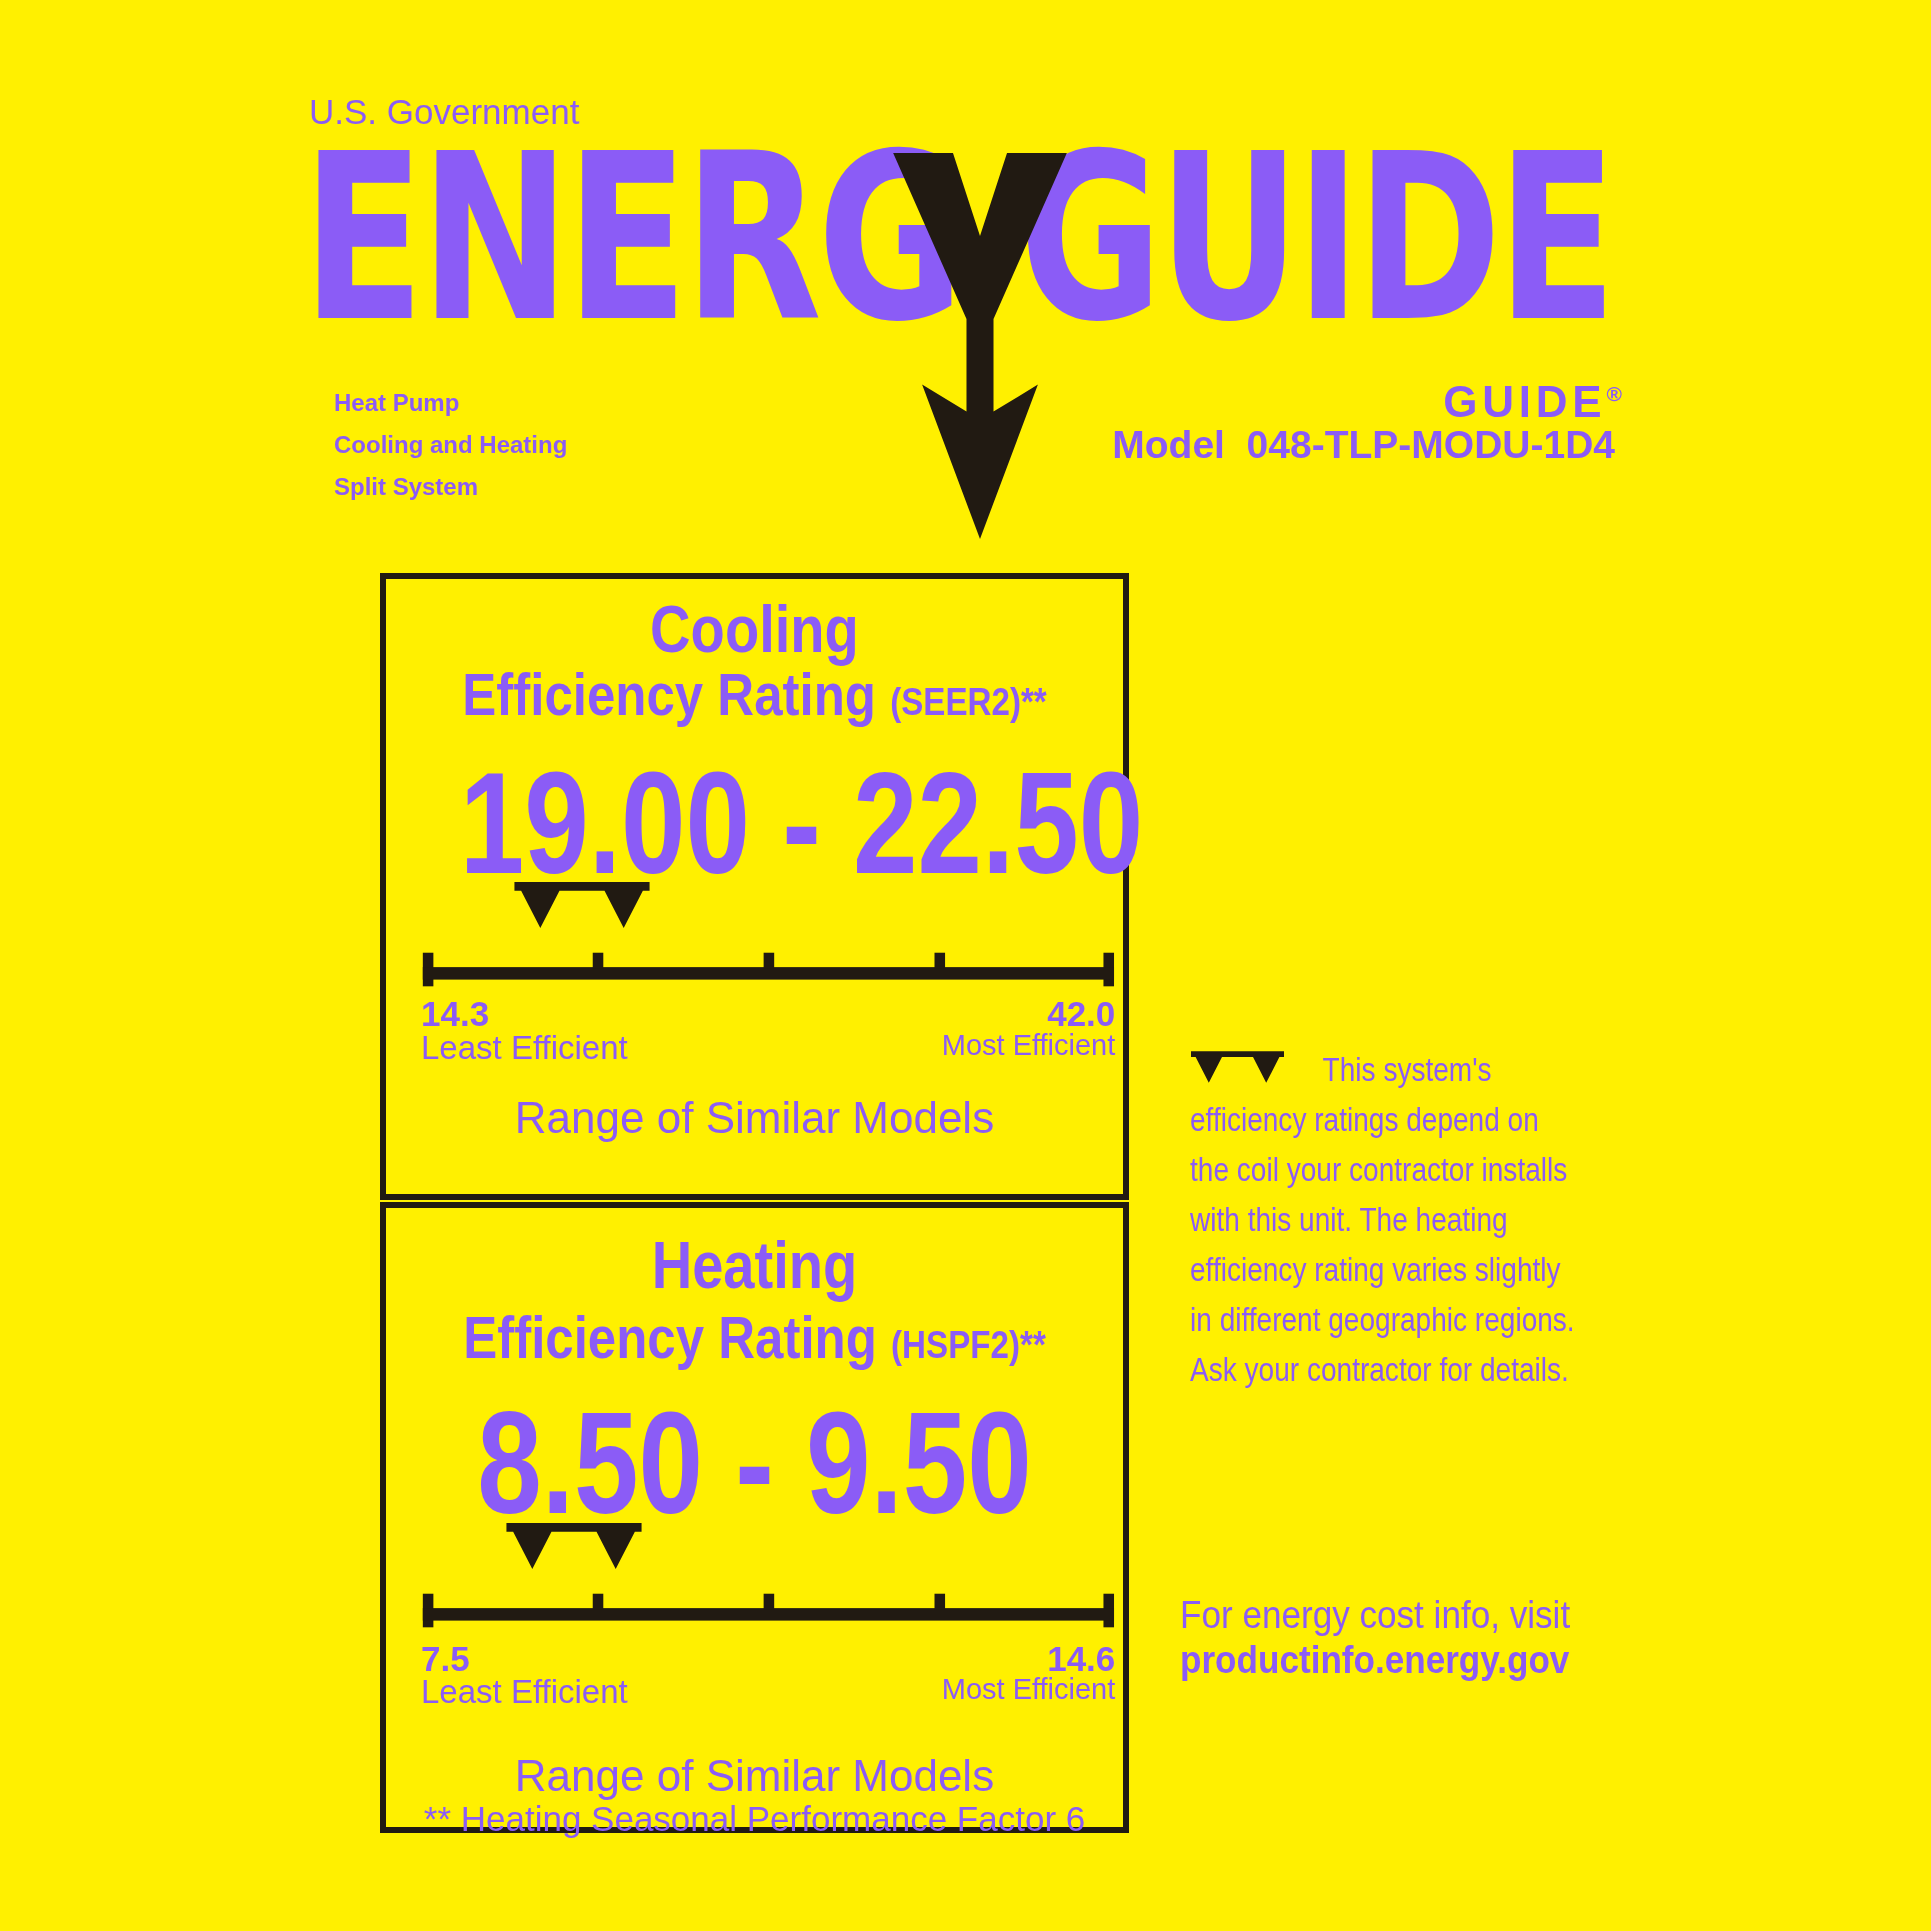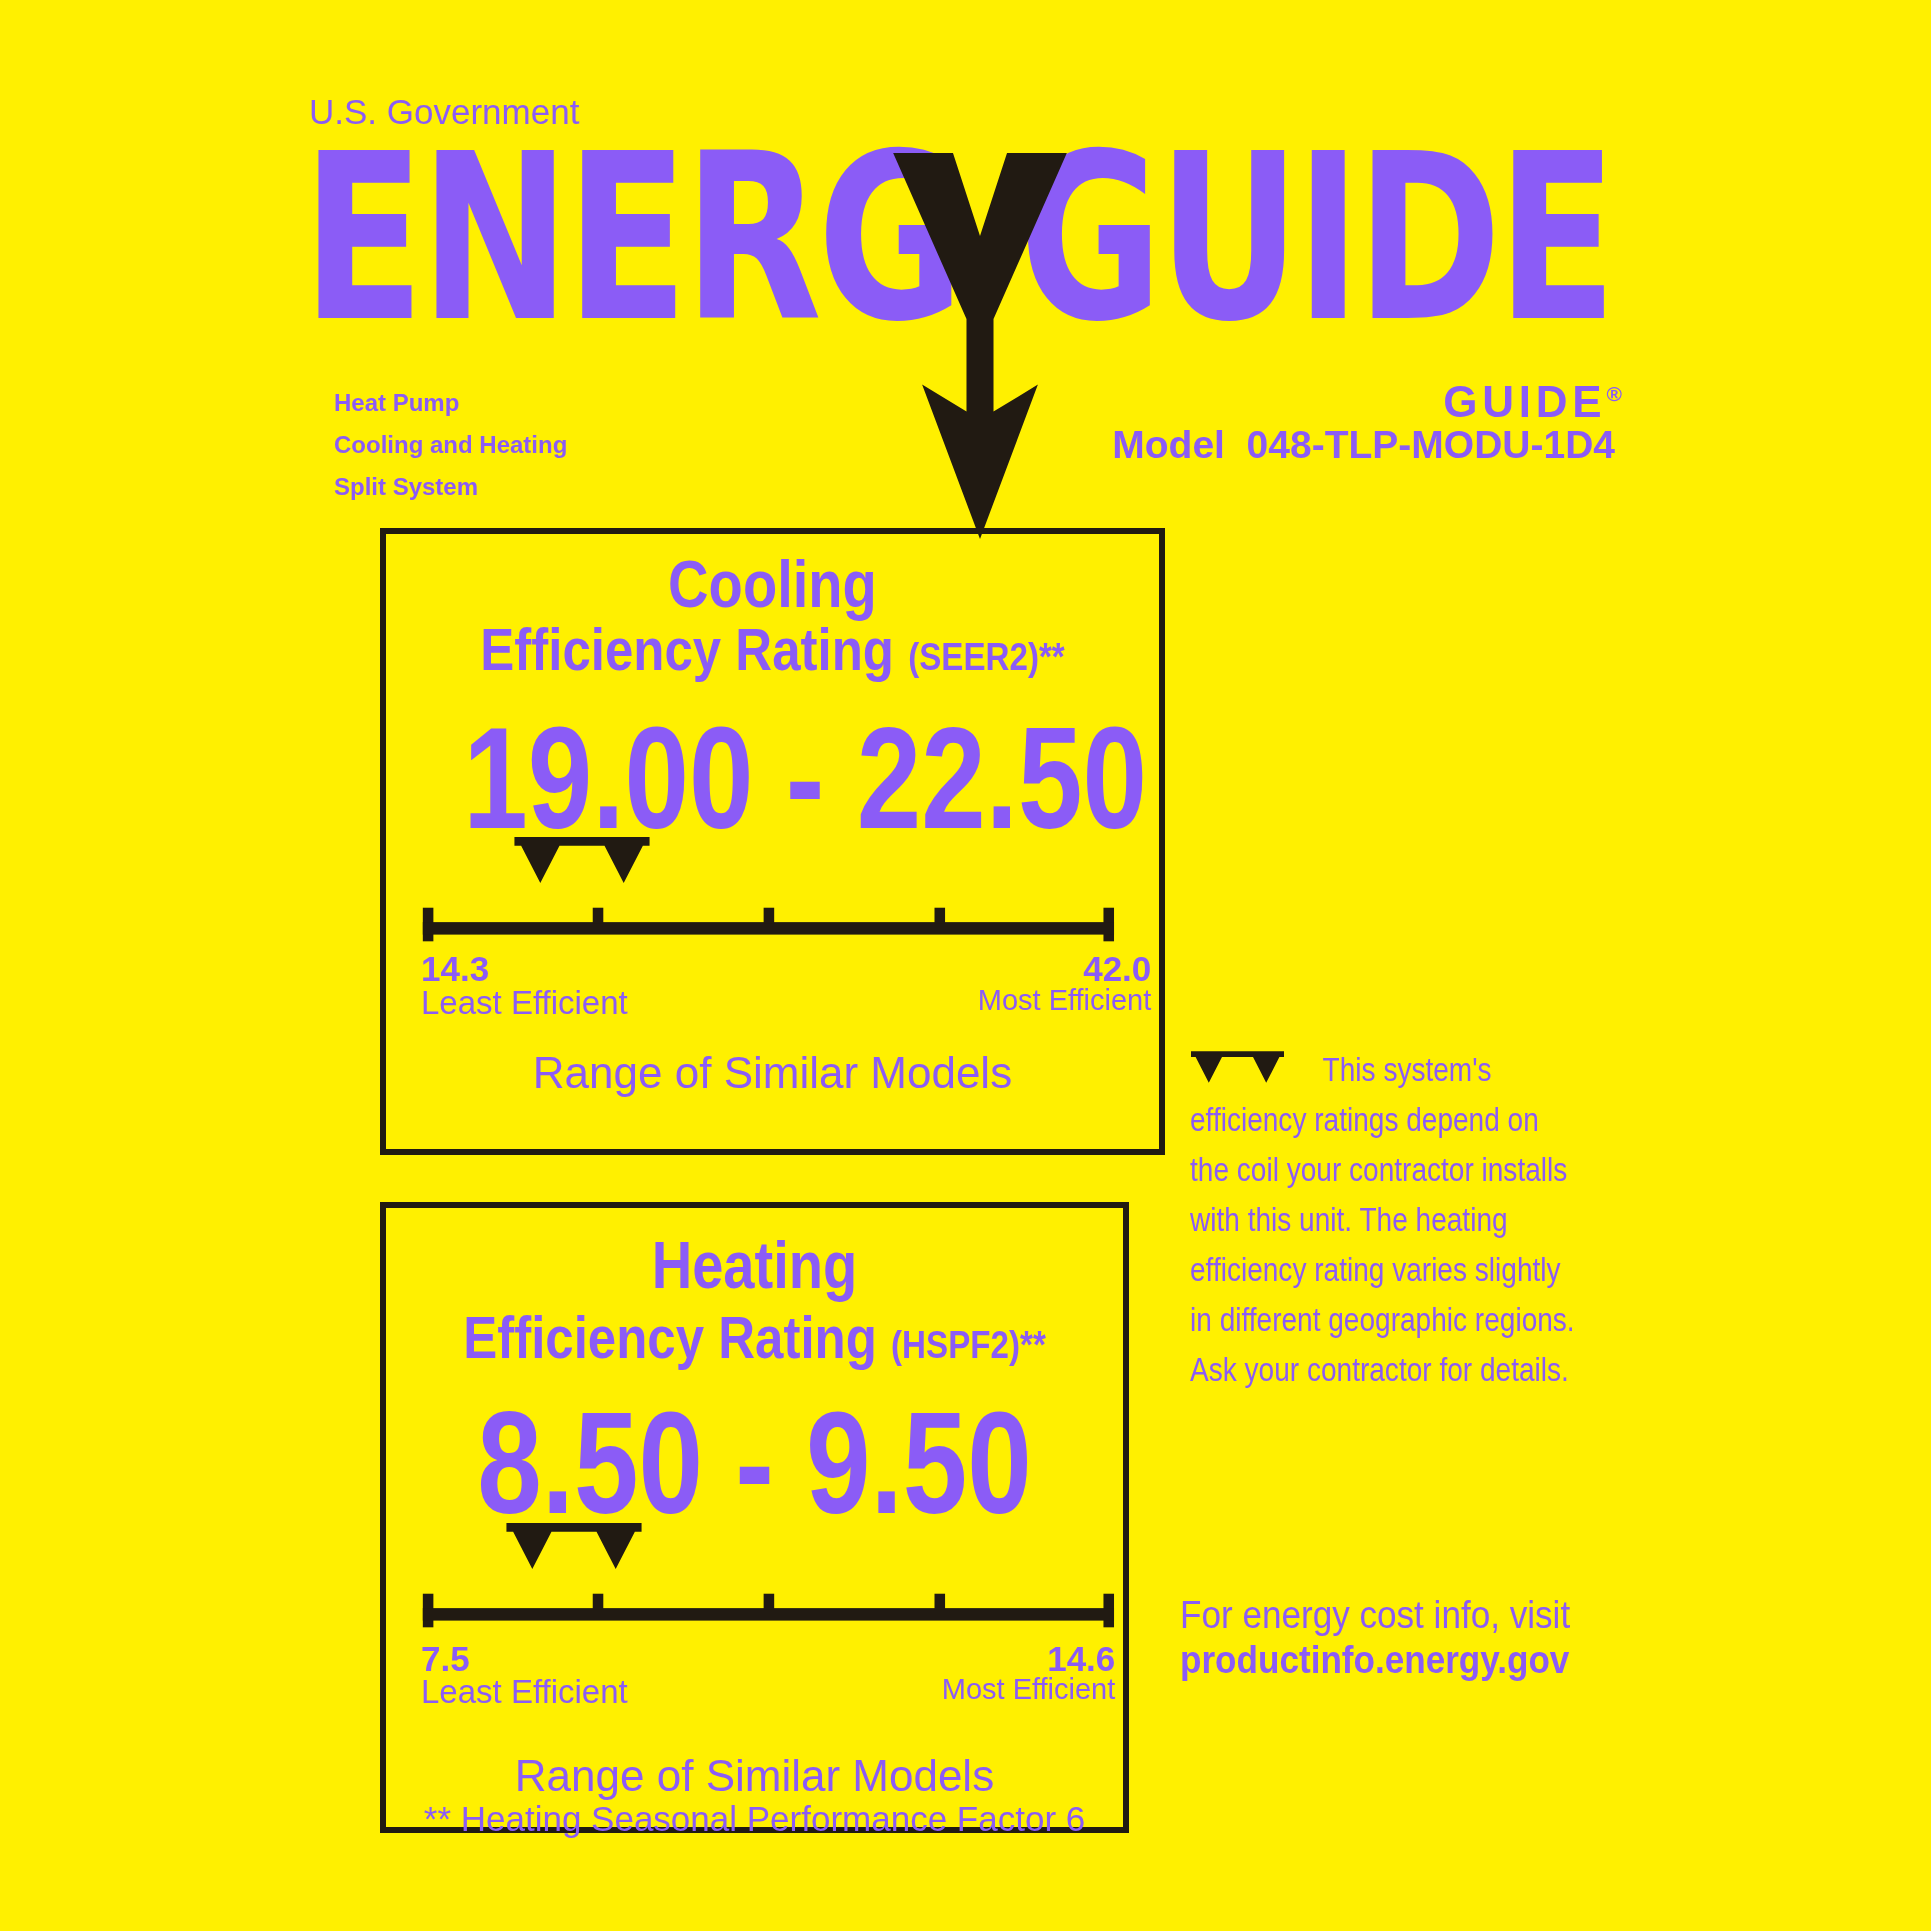--- a/index.html
+++ b/index.html
@@ -28,21 +28,21 @@
   .logo-arrow { left:893px; top:153px; }
 
   
   .product { left:314px; top:382px; font-size:24px; font-weight:bold; line-height:42px;margin-left:20px; }
   .brand   { right:309px; top:377px; font-size:44px; font-weight:bold; letter-spacing:4.8px; }
   .brand sup { font-size:21px; letter-spacing:0; }
   .model   { right:316px; top:423px; font-size:39px; font-weight:bold; white-space:pre; }
 
   
   .box { position:absolute; left:380px; width:737px; border:6.8px solid #211A12; }
-  .box.cooling { top:528px;  height:615px;padding-left:36px; }
+  .box.cooling { top:573px;  height:615px; }
   .box.heating { top:1202px; height:619px; }
   .box-title   { left:0; width:100%; text-align:center; font-size:66px; font-weight:bold;
                  transform:scaleX(0.85); transform-origin:50% 0; white-space:nowrap; }
   .rating-row  { left:0; width:100%; text-align:center; font-size:60px; font-weight:bold;
                  transform:scaleX(0.85); transform-origin:50% 0; white-space:nowrap; }
   .rating-row .suffix { font-size:39px; }
   .big-range   { left:0; width:100%; text-align:center; font-size:145px; font-weight:bold;
                  line-height:1; transform:scaleX(0.8); transform-origin:50% 0; white-space:nowrap; }
   .cooling .box-title  { top:11.6px; }
   .cooling .rating-row { top:81px; }

